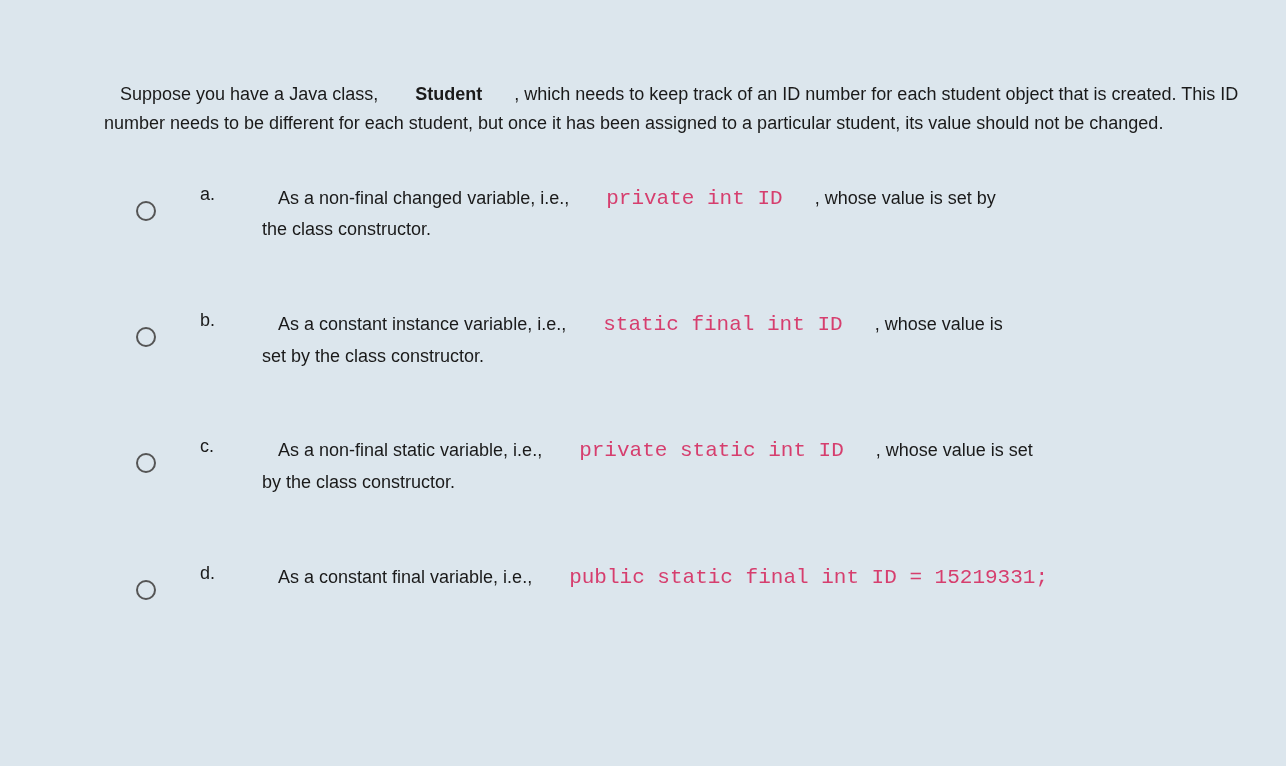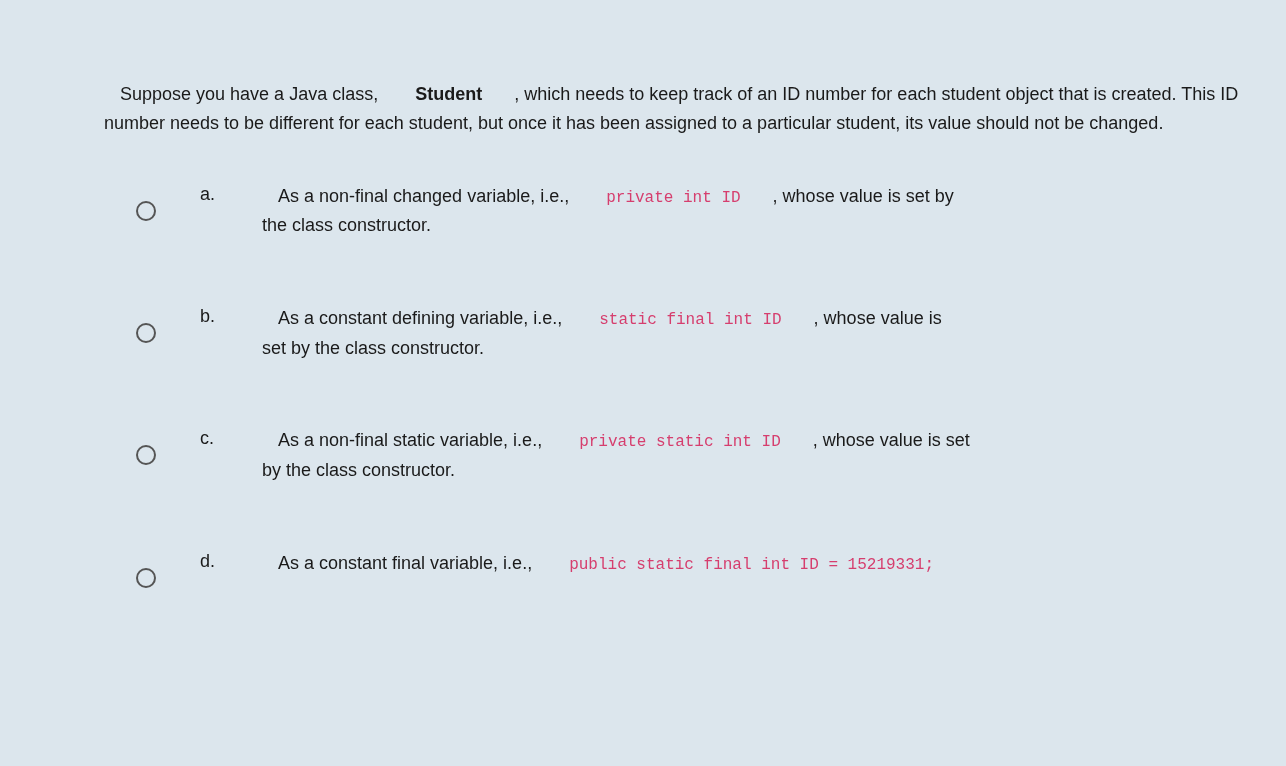--- a/index.html
+++ b/index.html
@@ -72,21 +72,21 @@
 
     .option-content {
       flex: 1;
       line-height: 1.6;
       font-size: 18px;
     }
 
     .code-pink {
       color: #d63e6e;
       font-family: 'Courier New', Courier, monospace;
-      font-size: 16px;
+      font-size: 21px;
     }
   </style>
 </head>
 <body>
 
 <div class="question-text">
   <p>
     <span>Suppose you have a Java class, </span><span class="bold">Student</span><span>, which needs to keep track of an ID number for each student object that is created. This ID number needs to be different for each student, but once it has been assigned to a particular student, its value should not be changed.</span>
   </p>
 </div>
@@ -102,21 +102,21 @@
       <span>As a non-final changed variable, i.e., </span><span class="code-pink">private int ID</span><span>, whose value is set by<br>the class constructor.</span>
     </div>
   </li>
 
   <li class="option-item">
     <div class="radio-col">
       <input type="radio" class="radio-btn" name="answer" style="">
     </div>
     <div class="letter-col">b.</div>
     <div class="option-content">
-      <span>As a constant defining variable, i.e., </span><span class="code-pink">static final int ID</span><span>, whose value is<br>set by the class constructor.</span>
+      <span>As a constant instance variable, i.e., </span><span class="code-pink">static final int ID</span><span>, whose value is<br>set by the class constructor.</span>
     </div>
   </li>
 
   <li class="option-item">
     <div class="radio-col">
       <input type="radio" class="radio-btn" name="answer" style="">
     </div>
     <div class="letter-col">c.</div>
     <div class="option-content">
       <span>As a non-final static variable, i.e., </span><span class="code-pink">private static int ID</span><span>, whose value is set<br>by the class constructor.</span>

